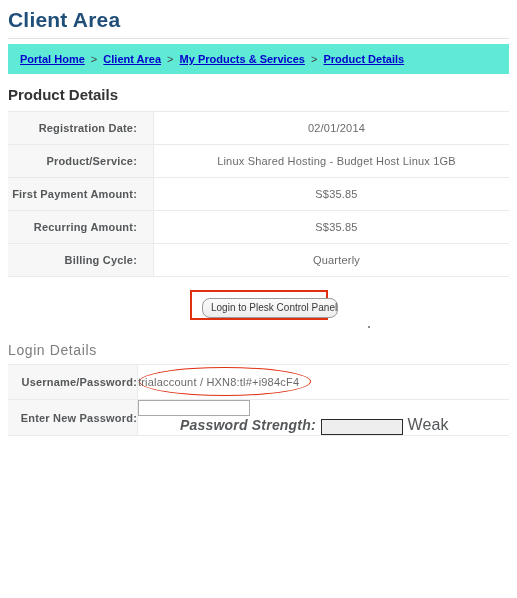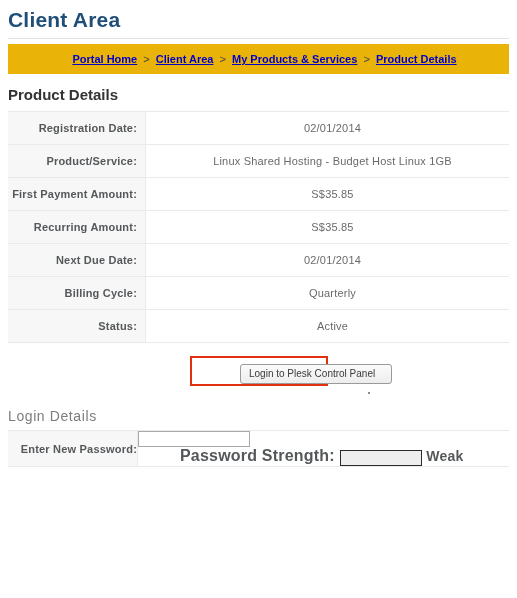--- a/index.html
+++ b/index.html
@@ -28,26 +28,25 @@
     line-height: 28px;
   }
   .title-rule {
     height: 1px;
     background: #e2e2e2;
     margin: 4px 8px 0 8px;
   }
 
   
   .breadcrumb-bar {
-    background: #eab308;
+    background: #5eead4;
     margin: 5px 8px 0 8px;
     padding: 8px 0 8px 12px;
     line-height: 14px;
     white-space: nowrap;
-    text-align: center;
   }
   .crumb-link {
     color: #0000cc;
     text-decoration: underline;
     font-size: 11px;
     font-weight: bold;
     cursor: pointer;
   }
   .crumb-sep {
     color: #444444;
@@ -86,21 +85,21 @@
   .detail-table td {
     padding: 0;
     height: 32px;
     vertical-align: middle;
     text-align: center;
   }
   td.cell-label {
     width: 129px;
     background: #f7f7f7;
     text-align: right;
-    padding-right: 8px;
+    padding-right: 16px;
     font-weight: bold;
     font-size: 11px;
     color: #55585a;
     border-right: 1px solid #eaeaea;
     letter-spacing: 0.2px;
   }
   td.cell-value {
     padding-left: 10px;
     font-size: 11px;
     color: #6a6a6a;
@@ -136,28 +135,27 @@
     position: relative;
     height: 46px;
     margin-top: 8px;
   }
   .btn-plesk {
     position: absolute;
     left: 202px;
     top: 13px;
     background: linear-gradient(#fbfbfb, #ededed);
     border: 1px solid #9a9a9a;
-    border-radius: 3px;
+    border-radius: 8px;
     font-family: "Liberation Sans", sans-serif;
     font-size: 10px;
     color: #3a3a3a;
-    padding: 3px 16px 4px 8px;
+    padding: 3px 0 4px 8px;
     cursor: pointer;
     white-space: nowrap;
-    margin-left: 38px;
   }
   .annot-rect {
     position: absolute;
     left: 190px;
     top: 5px;
     width: 134px;
     height: 26px;
     border: 2px solid #e03010;
     pointer-events: none;
   }
@@ -218,38 +216,39 @@
     box-sizing: border-box;
     vertical-align: middle;
   }
   .strength-group {
     display: inline-block;
     margin-left: 42px;
     white-space: nowrap;
     vertical-align: middle;
   }
   .strength-label {
-    font-size: 16px;
+    font-size: 14px;
     font-weight: bold;
     color: #55585a;
     letter-spacing: 0.2px;
+    font-style: italic;
   }
   .strength-meter {
     display: inline-block;
     width: 80px;
     height: 14px;
     background: #eeeeee;
     border: 1px solid #2b2b2b;
     vertical-align: middle;
     margin: 0 1px 0 2px;
   }
   .strength-word {
-    font-size: 14px;
+    font-size: 16px;
     color: #55585a;
-    font-weight: bold;
+    font-weight: normal;
   }
 </style>
 </head>
 <body>
 
 <div class="page-title">Client Area</div>
 <div class="title-rule"></div>
 
 <div class="breadcrumb-bar">
   <span class="crumb-link">Portal Home</span>
@@ -275,44 +274,43 @@
     </tr>
     <tr>
       <td class="cell-label">First Payment Amount:</td>
       <td class="cell-value">S$35.85</td>
     </tr>
     <tr>
       <td class="cell-label">Recurring Amount:</td>
       <td class="cell-value">S$35.85</td>
     </tr>
     <tr>
-      <td class="cell-label">Next Due Date:</td>
-      <td class="cell-value">02/01/2014</td>
-    </tr>
-    <tr>
       <td class="cell-label">Billing Cycle:</td>
       <td class="cell-value">Quarterly</td>
-    </tr>
-    <tr>
-      <td class="cell-label">Status:</td>
-      <td class="cell-value">Active</td>
     </tr>
   </tbody>
 </table>
 
 <div class="plesk-area">
   <div class="annot-rect"></div>
   <button class="btn-plesk">Login to Plesk Control Panel</button>
   <div class="annot-dot"></div>
 </div>
 
 <div class="section-heading light">Login Details</div>
 
 <table class="login-table">
   <tbody>
+    <tr>
+      <td class="cell-label">Username/Password:</td>
+      <td class="cell-value value-cell-rel">
+        <span class="annot-ellipse"></span>
+        <span class="cred-text">trialaccount / HXN8:tl#+i984cF4</span>
+      </td>
+    </tr>
     <tr>
       <td class="cell-label">Enter New Password:</td>
       <td class="cell-value">
         <input class="pw-input" type="text" placeholder="" style="">
         <span class="strength-group">
           <span class="strength-label">Password Strength:</span>
           <span class="strength-meter"></span>
           <span class="strength-word">Weak</span>
         </span>
       </td>

